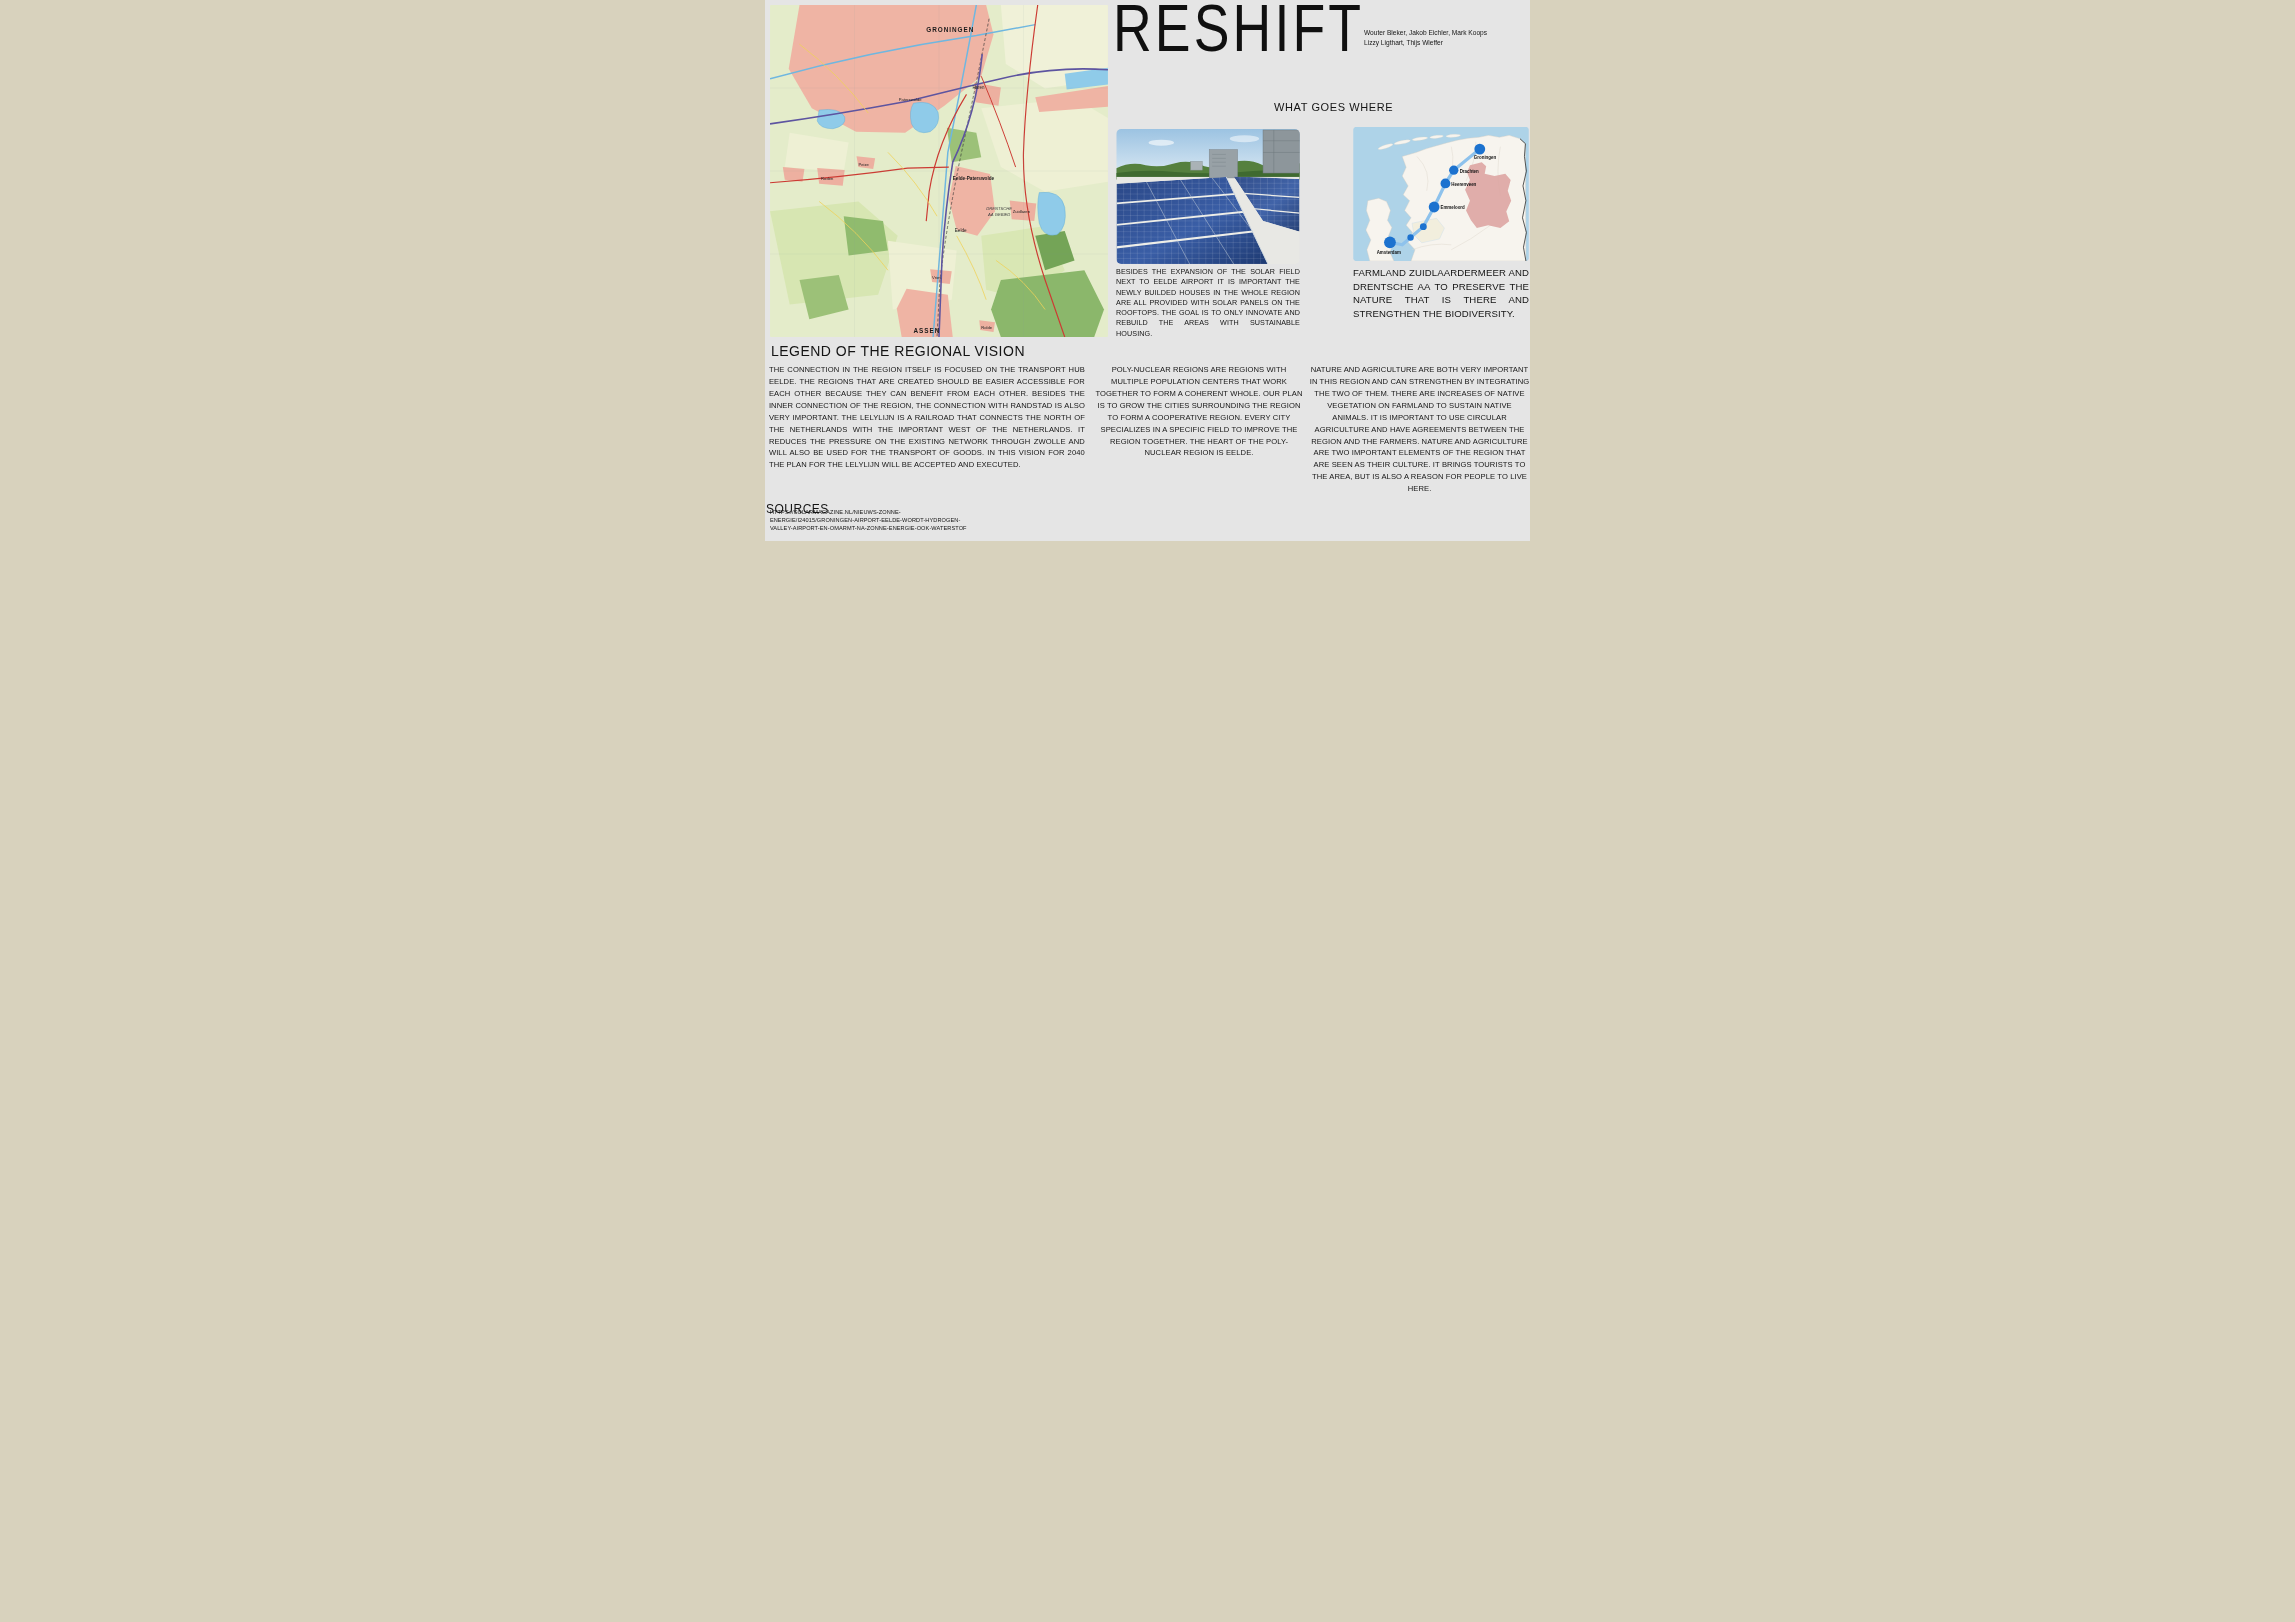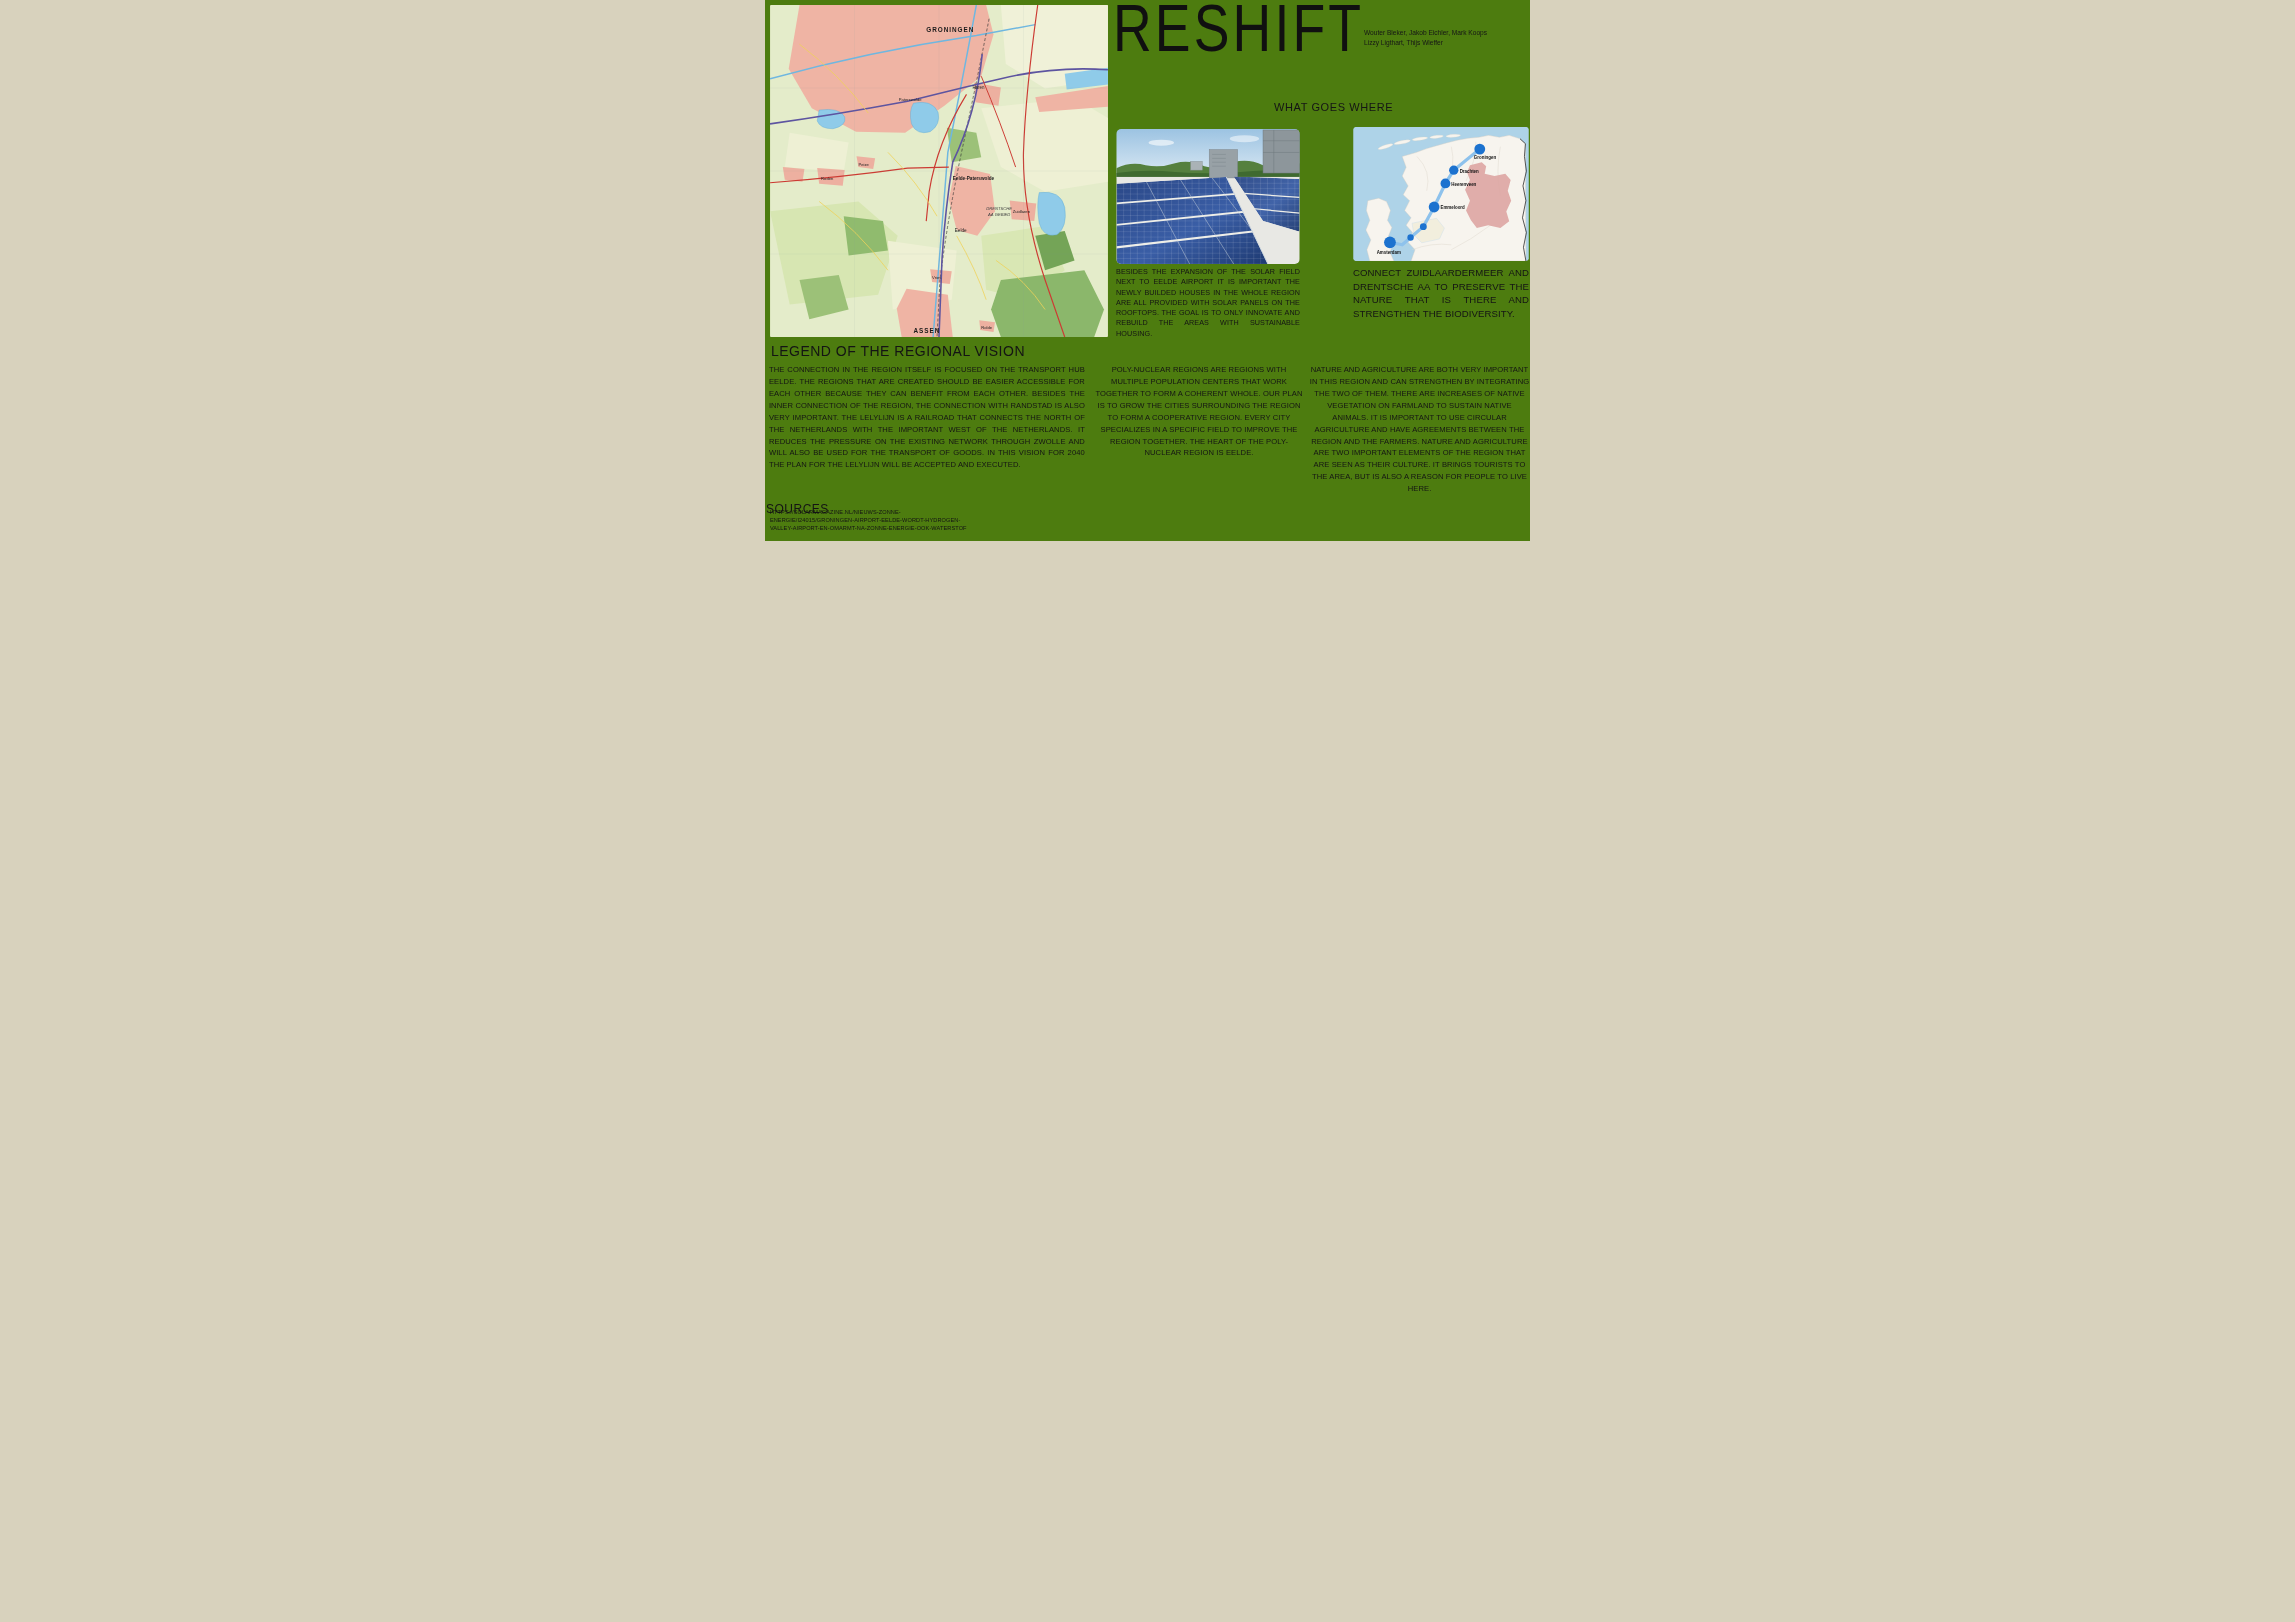--- a/index.html
+++ b/index.html
@@ -1,18 +1,18 @@
 <!DOCTYPE html>
 <html style="font-size:7.9px"><head>
 <meta charset="utf-8">
 <style>
   html,body{margin:0;padding:0;background:#d8d2bd;}
   .page{
     position:relative;width:765px;height:541px;margin:0 auto;
-    background:#4d7c0f;overflow:hidden;
+    background:#e5e5e5;overflow:hidden;
     font-family:"Liberation Sans",sans-serif;color:#141414;
   }
   .abs{position:absolute;}
   .poster-title{
     left:348px;top:-5.9px;font-size:67px;line-height:1.0;font-weight:400;
     letter-spacing:3.9px;transform:scaleX(0.8);transform-origin:0 0;color:#101010;
     white-space:nowrap;
   }
   .authors{left:599px;top:27.5px;width:165px;font-size:6.6px;line-height:1.55;color:#161616;}
   .intro{
@@ -246,21 +246,21 @@
           <text x="217" y="93">Drachten</text>
           <text x="200" y="120">Heerenveen</text>
           <text x="178" y="168">Emmeloord</text>
           <text x="48" y="258">Amsterdam</text>
         </g>
       </g>
     </svg>
   </div>
 
   <div class="abs solar-caption">BESIDES THE EXPANSION OF THE SOLAR FIELD NEXT TO EELDE AIRPORT IT IS IMPORTANT THE NEWLY BUILDED HOUSES IN THE WHOLE REGION ARE ALL PROVIDED WITH SOLAR PANELS ON THE ROOFTOPS. THE GOAL IS TO ONLY INNOVATE AND REBUILD THE AREAS WITH SUSTAINABLE HOUSING.</div>
-  <div class="abs nature-text">CONNECT ZUIDLAARDERMEER AND DRENTSCHE AA TO PRESERVE THE NATURE THAT IS THERE AND STRENGTHEN THE BIODIVERSITY.</div>
+  <div class="abs nature-text">FARMLAND ZUIDLAARDERMEER AND DRENTSCHE AA TO PRESERVE THE NATURE THAT IS THERE AND STRENGTHEN THE BIODIVERSITY.</div>
 
   <div class="abs legend-heading">LEGEND OF THE REGIONAL VISION</div>
   <div class="abs col col1">THE CONNECTION IN THE REGION ITSELF IS FOCUSED ON THE TRANSPORT HUB EELDE. THE REGIONS THAT ARE CREATED SHOULD BE EASIER ACCESSIBLE FOR EACH OTHER BECAUSE THEY CAN BENEFIT FROM EACH OTHER. BESIDES THE INNER CONNECTION OF THE REGION, THE CONNECTION WITH RANDSTAD IS ALSO VERY IMPORTANT. THE LELYLIJN IS A RAILROAD THAT CONNECTS THE NORTH OF THE NETHERLANDS WITH THE IMPORTANT WEST OF THE NETHERLANDS. IT REDUCES THE PRESSURE ON THE EXISTING NETWORK THROUGH ZWOLLE AND WILL ALSO BE USED FOR THE TRANSPORT OF GOODS. IN THIS VISION FOR 2040 THE PLAN FOR THE LELYLIJN WILL BE ACCEPTED AND EXECUTED.</div>
   <div class="abs col col2">POLY-NUCLEAR REGIONS ARE REGIONS WITH MULTIPLE POPULATION CENTERS THAT WORK TOGETHER TO FORM A COHERENT WHOLE. OUR PLAN IS TO GROW THE CITIES SURROUNDING THE REGION TO FORM A COOPERATIVE REGION. EVERY CITY SPECIALIZES IN A SPECIFIC FIELD TO IMPROVE THE REGION TOGETHER. THE HEART OF THE POLY-NUCLEAR REGION IS EELDE.</div>
   <div class="abs col col3">NATURE AND AGRICULTURE ARE BOTH VERY IMPORTANT IN THIS REGION AND CAN STRENGTHEN BY INTEGRATING THE TWO OF THEM. THERE ARE INCREASES OF NATIVE VEGETATION ON FARMLAND TO SUSTAIN NATIVE ANIMALS. IT IS IMPORTANT TO USE CIRCULAR AGRICULTURE AND HAVE AGREEMENTS BETWEEN THE REGION AND THE FARMERS. NATURE AND AGRICULTURE ARE TWO IMPORTANT ELEMENTS OF THE REGION THAT ARE SEEN AS THEIR CULTURE. IT BRINGS TOURISTS TO THE AREA, BUT IS ALSO A REASON FOR PEOPLE TO LIVE HERE.</div>
 
   <div class="abs sources-heading">SOURCES</div>
   <div class="abs sources">
     <p class="src">HTTPS://SOLARMAGAZINE.NL/NIEUWS-ZONNE-ENERGIE/I24015/GRONINGEN-AIRPORT-EELDE-WORDT-HYDROGEN-VALLEY-AIRPORT-EN-OMARMT-NA-ZONNE-ENERGIE-OOK-WATERSTOF</p>
 

